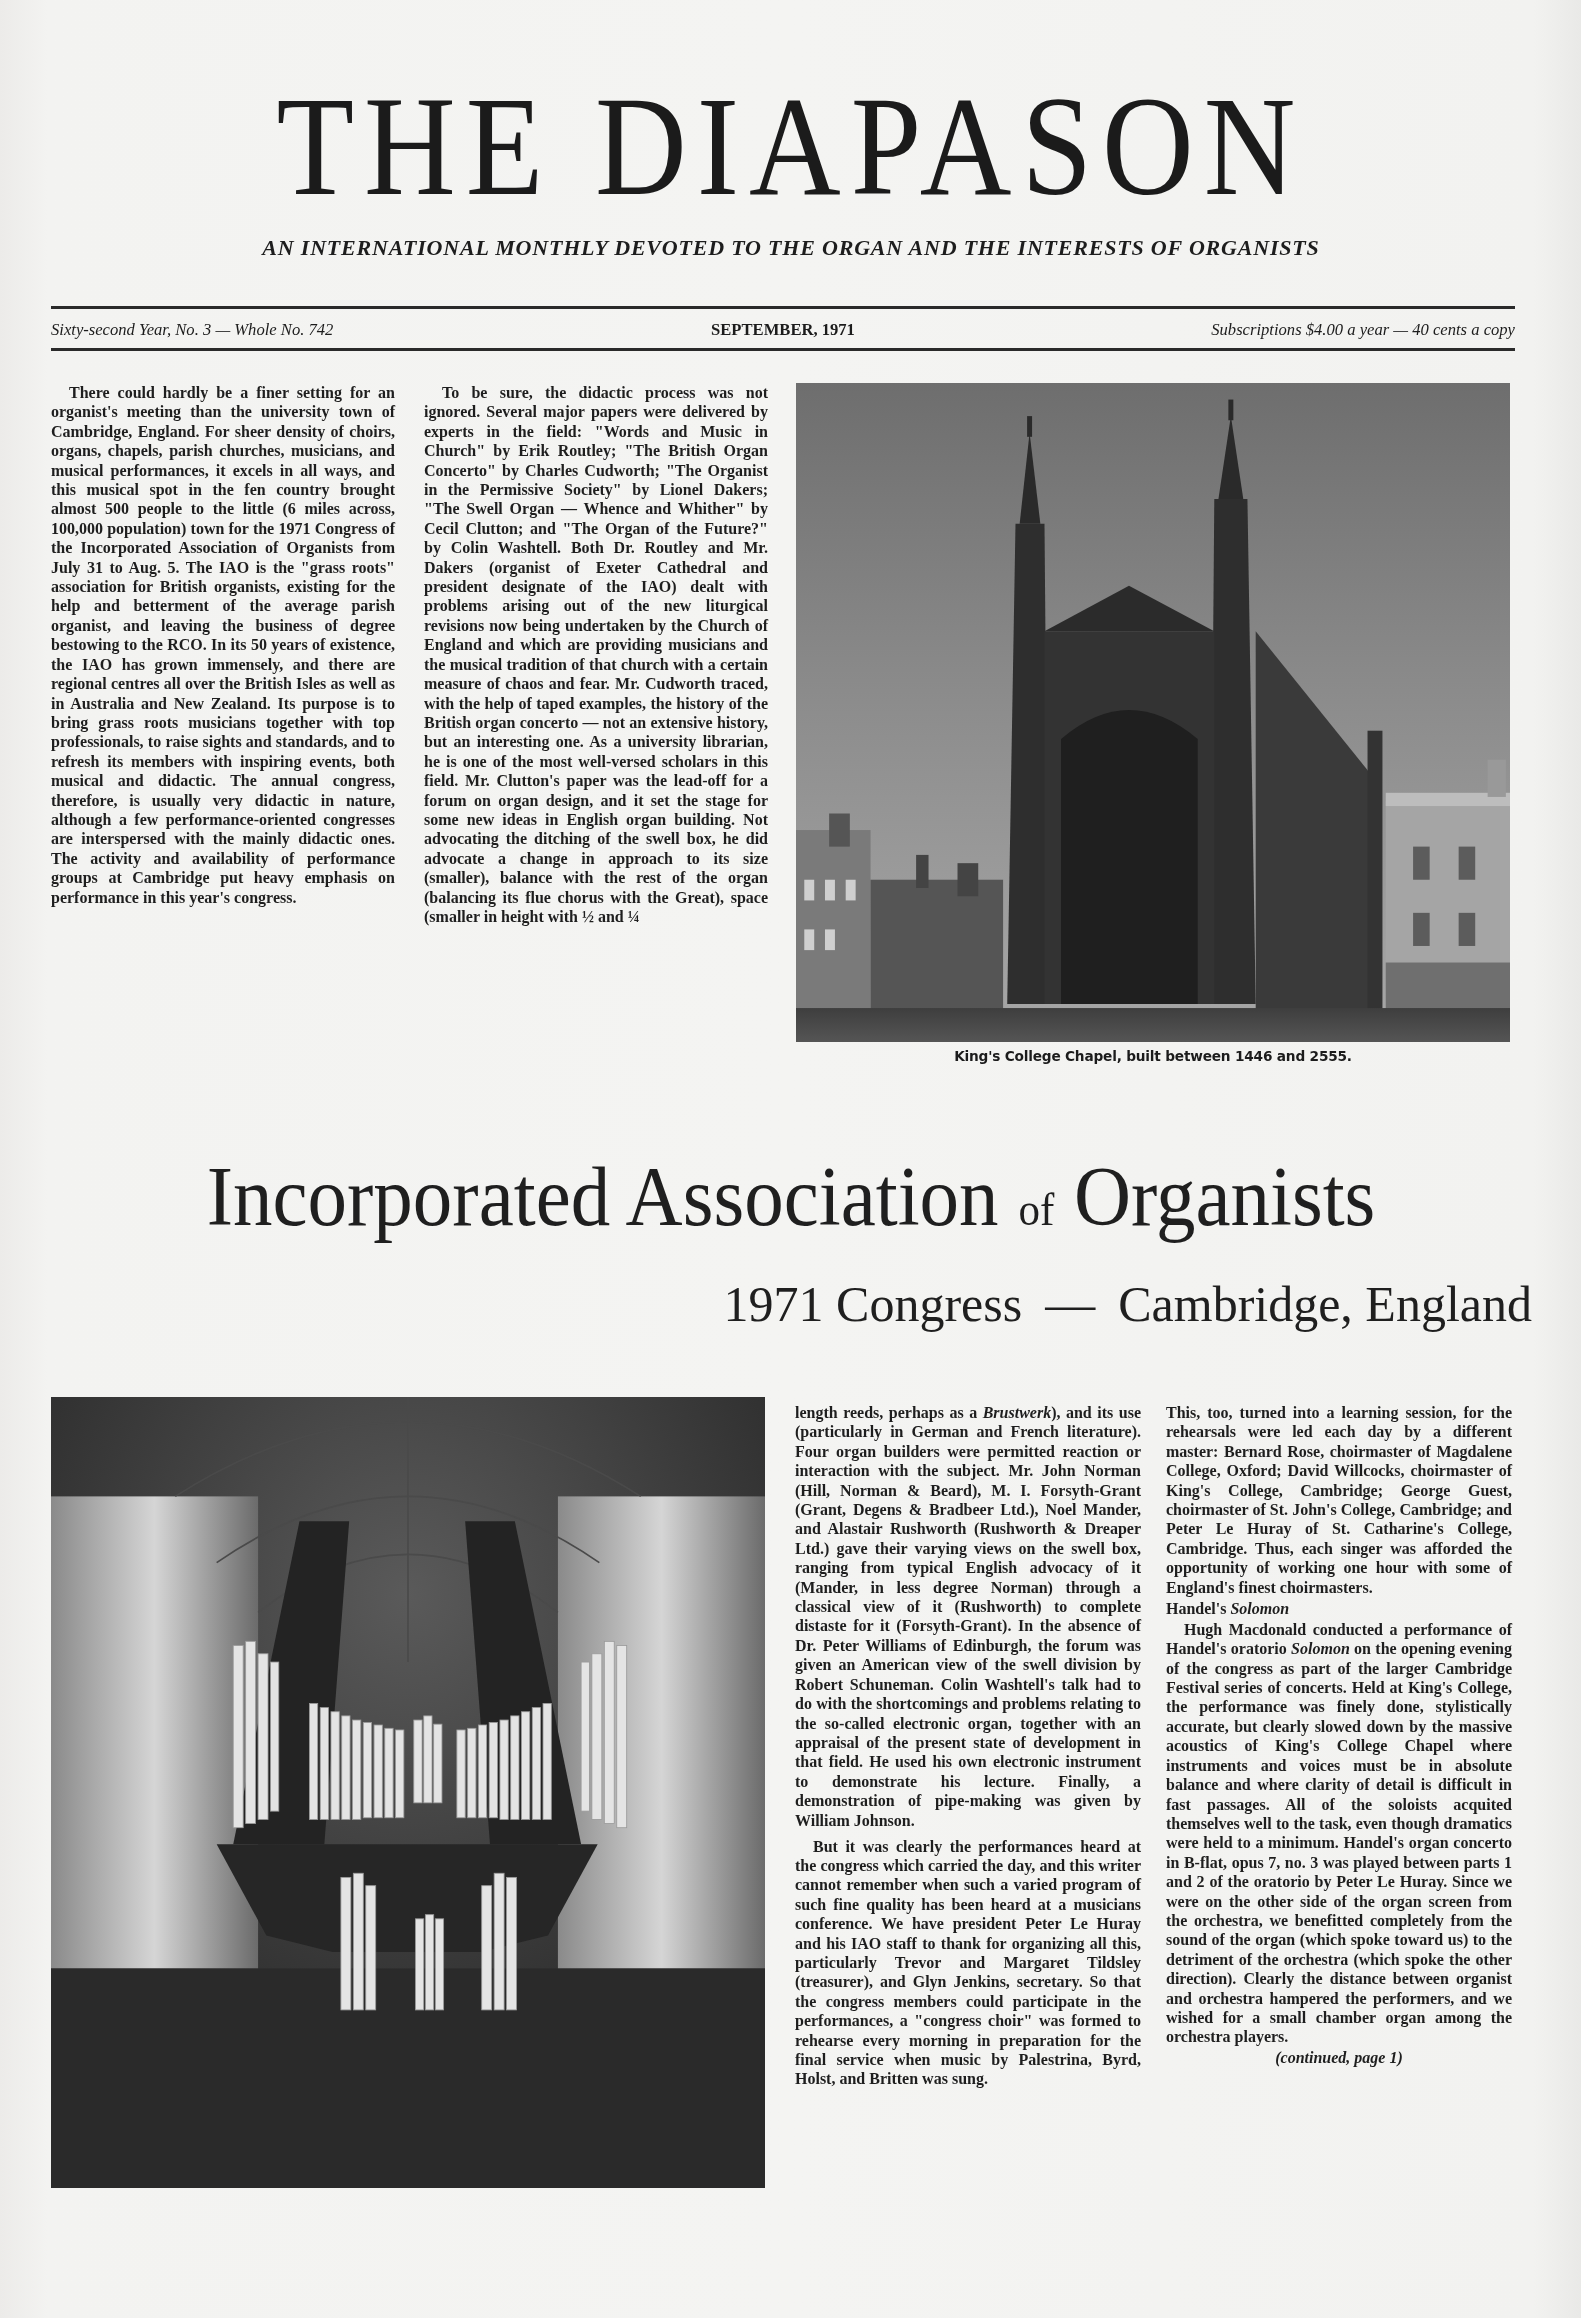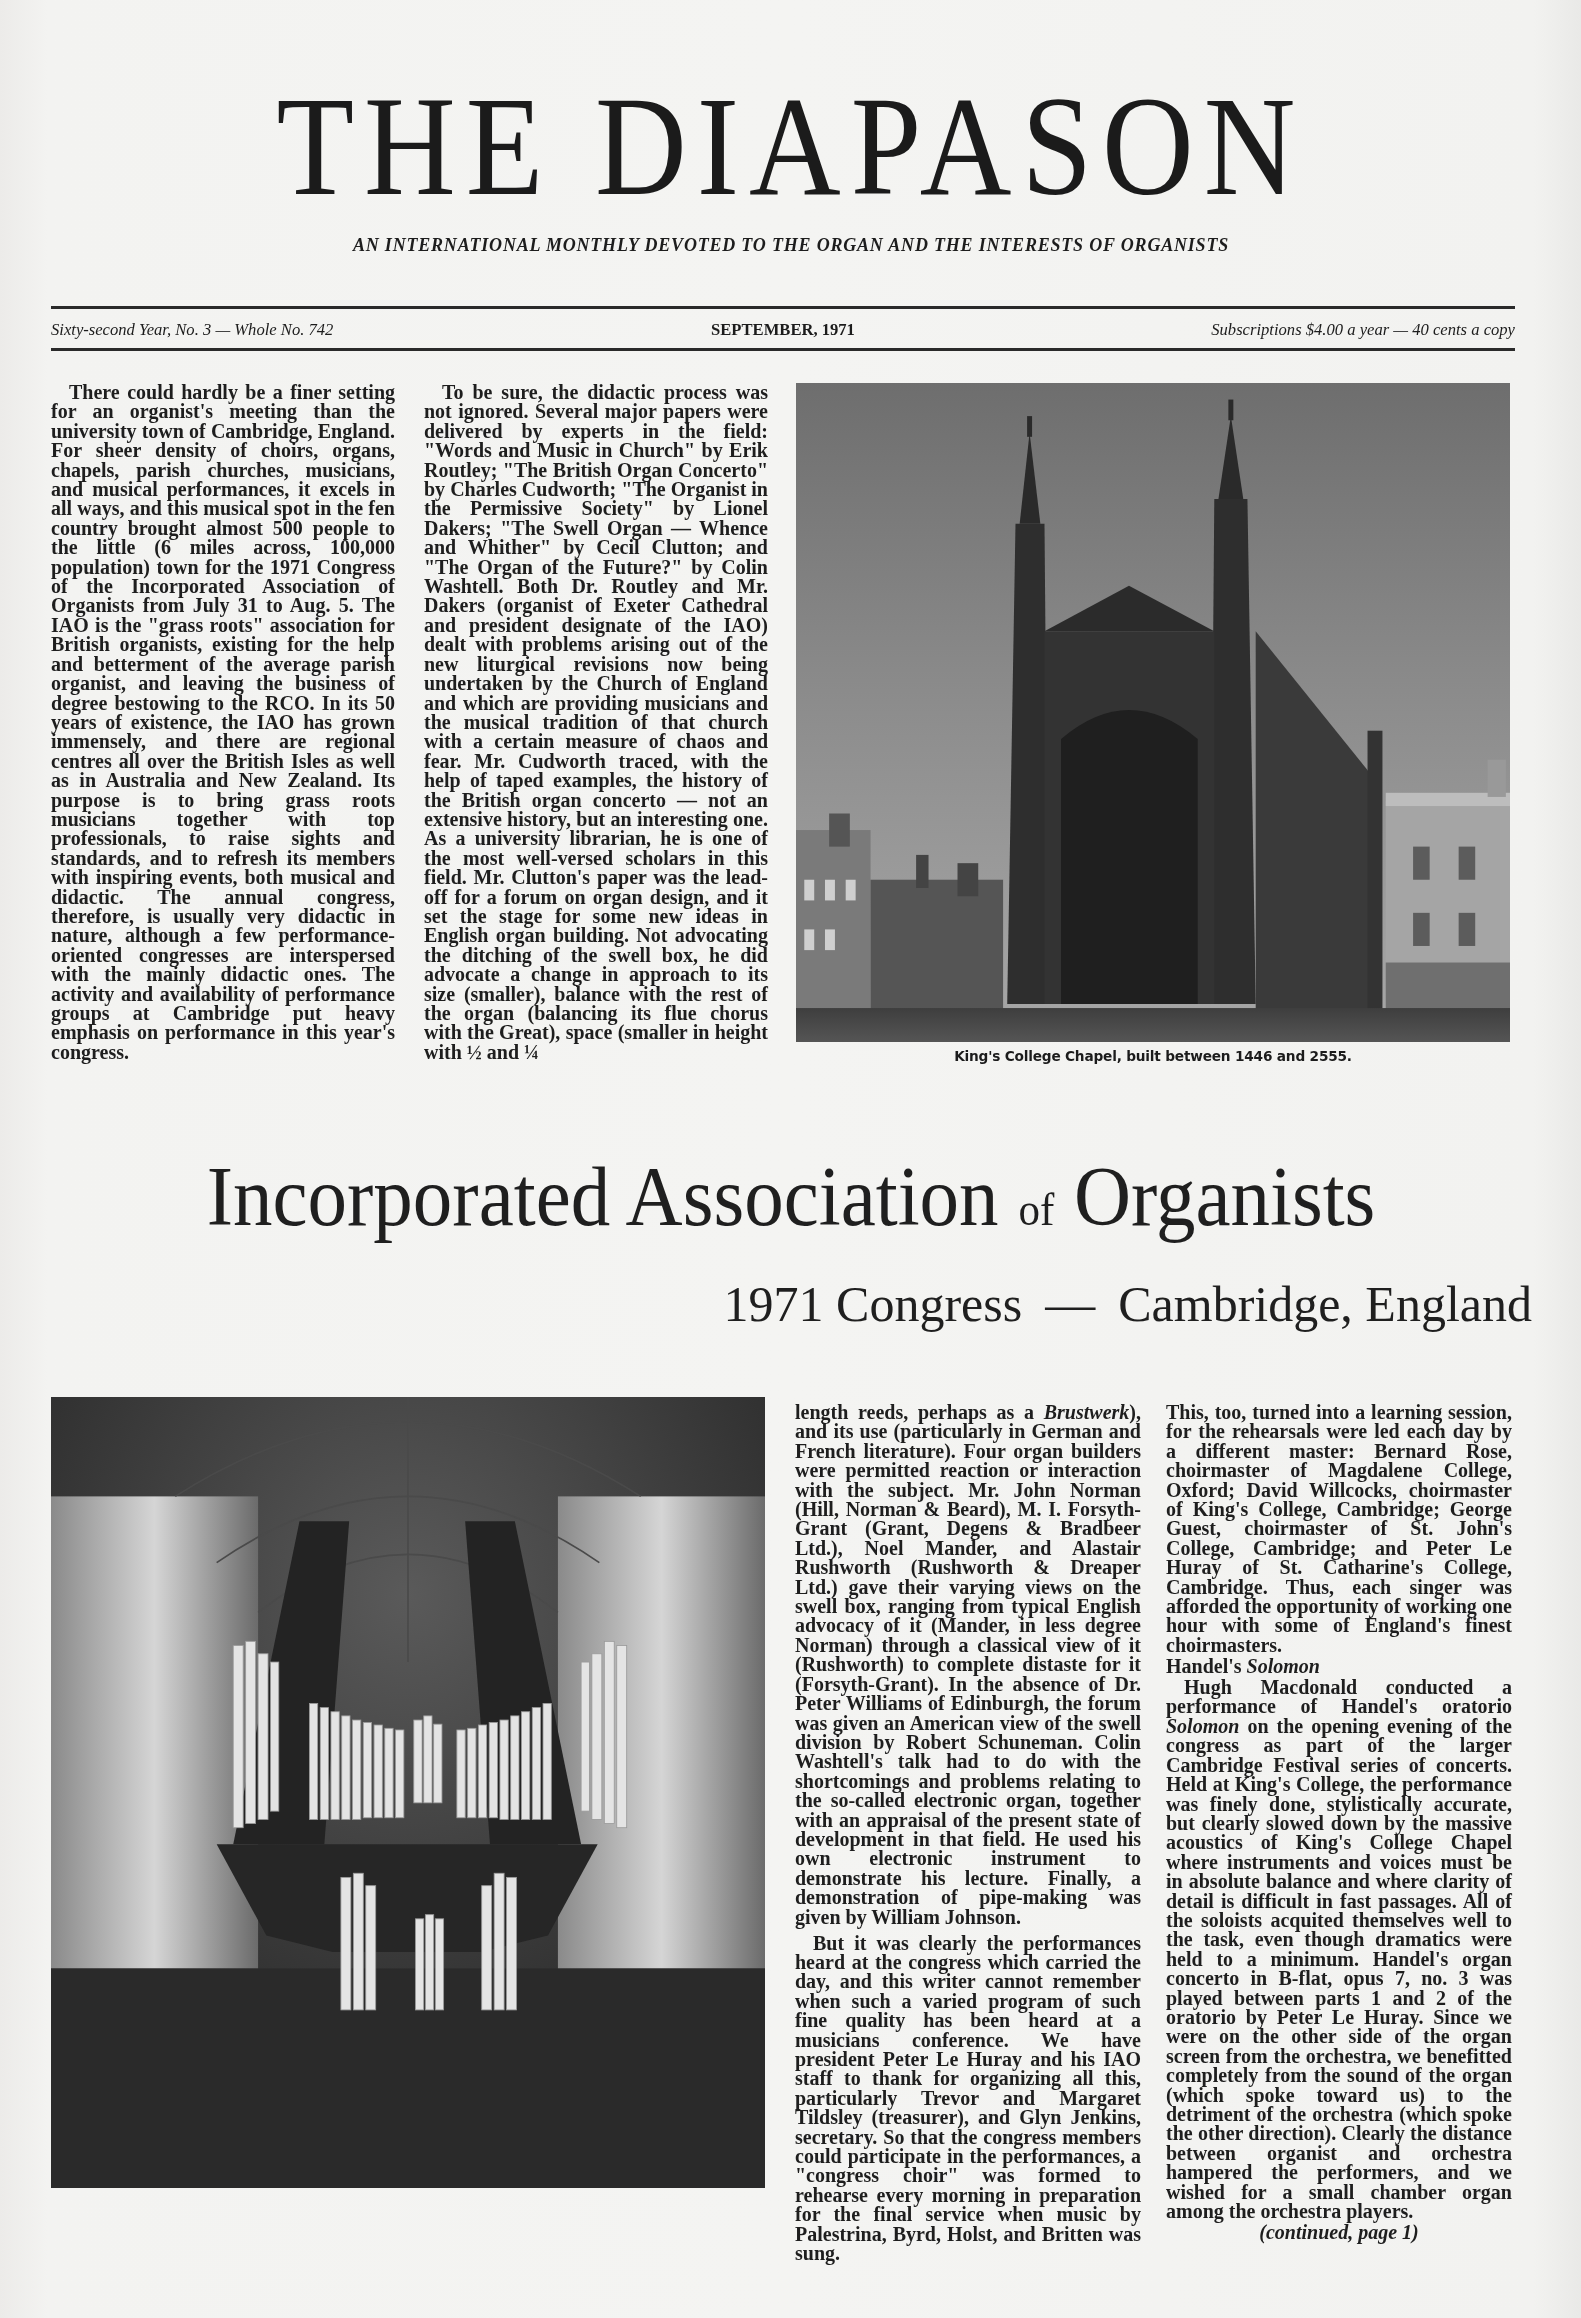--- a/index.html
+++ b/index.html
@@ -2,31 +2,31 @@
 <html style="font-size:13.2px"><head>
 <meta charset="utf-8">
 <style>
   * { box-sizing: border-box; margin: 0; padding: 0; }
   html, body { width: 1581px; height: 2319px; background: #f1f1ef; overflow: hidden; }
   body { position: relative; font-family: "Liberation Serif", "DejaVu Serif", serif; color: #1c1c1c; }
   .page { position: absolute; left: 0; top: 0; width: 1581px; height: 2319px; background: linear-gradient(90deg, #ecebe9 0%, #f3f3f1 3%, #f4f4f2 50%, #f2f2f0 97%, #e9e9e7 100%); padding-left: 23px; }
 
   .masthead { position: absolute; left: 50px; top: 75px; width: 1482px; text-align: center; }
   .masthead-title { font-family: "Liberation Serif", serif; font-size: 127px; letter-spacing: 10px; font-weight: normal; line-height: 1; color: #1b1b1b; transform: scaleY(1.12); transform-origin: top; }
-  .tagline { position: absolute; left: 50px; top: 235px; width: 1482px; text-align: center; font-family: "Liberation Serif", serif; font-style: italic; font-weight: bold; font-size: 18px; letter-spacing: 0.8px; color: #1d1d1d; }
+  .tagline { position: absolute; left: 50px; top: 235px; width: 1482px; text-align: center; font-family: "Liberation Serif", serif; font-style: italic; font-weight: bold; font-size: 22px; letter-spacing: 0.8px; color: #1d1d1d; }
 
   .rule { position: absolute; left: 51px; width: 1464px; height: 2.5px; background: #2a2a2a; }
   .rule.top { top: 306px; }
   .rule.bottom { top: 348px; }
   .dateline { position: absolute; left: 51px; top: 315px; width: 1464px; height: 30px; font-size: 16.6px; font-family: "Liberation Serif", serif; }
   .dateline .left { position: absolute; left: 0; top: 5px; font-style: italic; }
   .dateline .center { position: absolute; left: 0; width: 100%; top: 5px; text-align: center; font-weight: bold; }
   .dateline .right { position: absolute; right: 0; top: 5px; font-style: italic; }
 
-  .col { position: absolute; font-family: "Liberation Serif", serif; font-size: 20px; line-height: 19.4px; text-align: justify; hyphens: none; color: #1e1e1e; font-weight: bold; }
+  .col { position: absolute; font-family: "Liberation Serif", serif; font-size: 16px; line-height: 19.4px; text-align: justify; hyphens: none; color: #1e1e1e; font-weight: bold; }
   .col p { text-indent: 18px; }
   .col p + p { margin-top: 1.7px; }
   .col-1 { left: 51px; top: 383px; width: 344px; }
   .col-2 { left: 424px; top: 383px; width: 344px; }
   .col-3 { left: 795px; top: 1403px; width: 346px; }
   .col-4 { left: 1166px; top: 1403px; width: 346px; }
   .subhead { font-weight: bold; text-indent: 0 !important; margin-top: 25px; }
   .subhead em { font-style: italic; }
   .continued { text-align: center; font-style: italic; text-indent: 0 !important; margin-top: 1.7px; }
 

